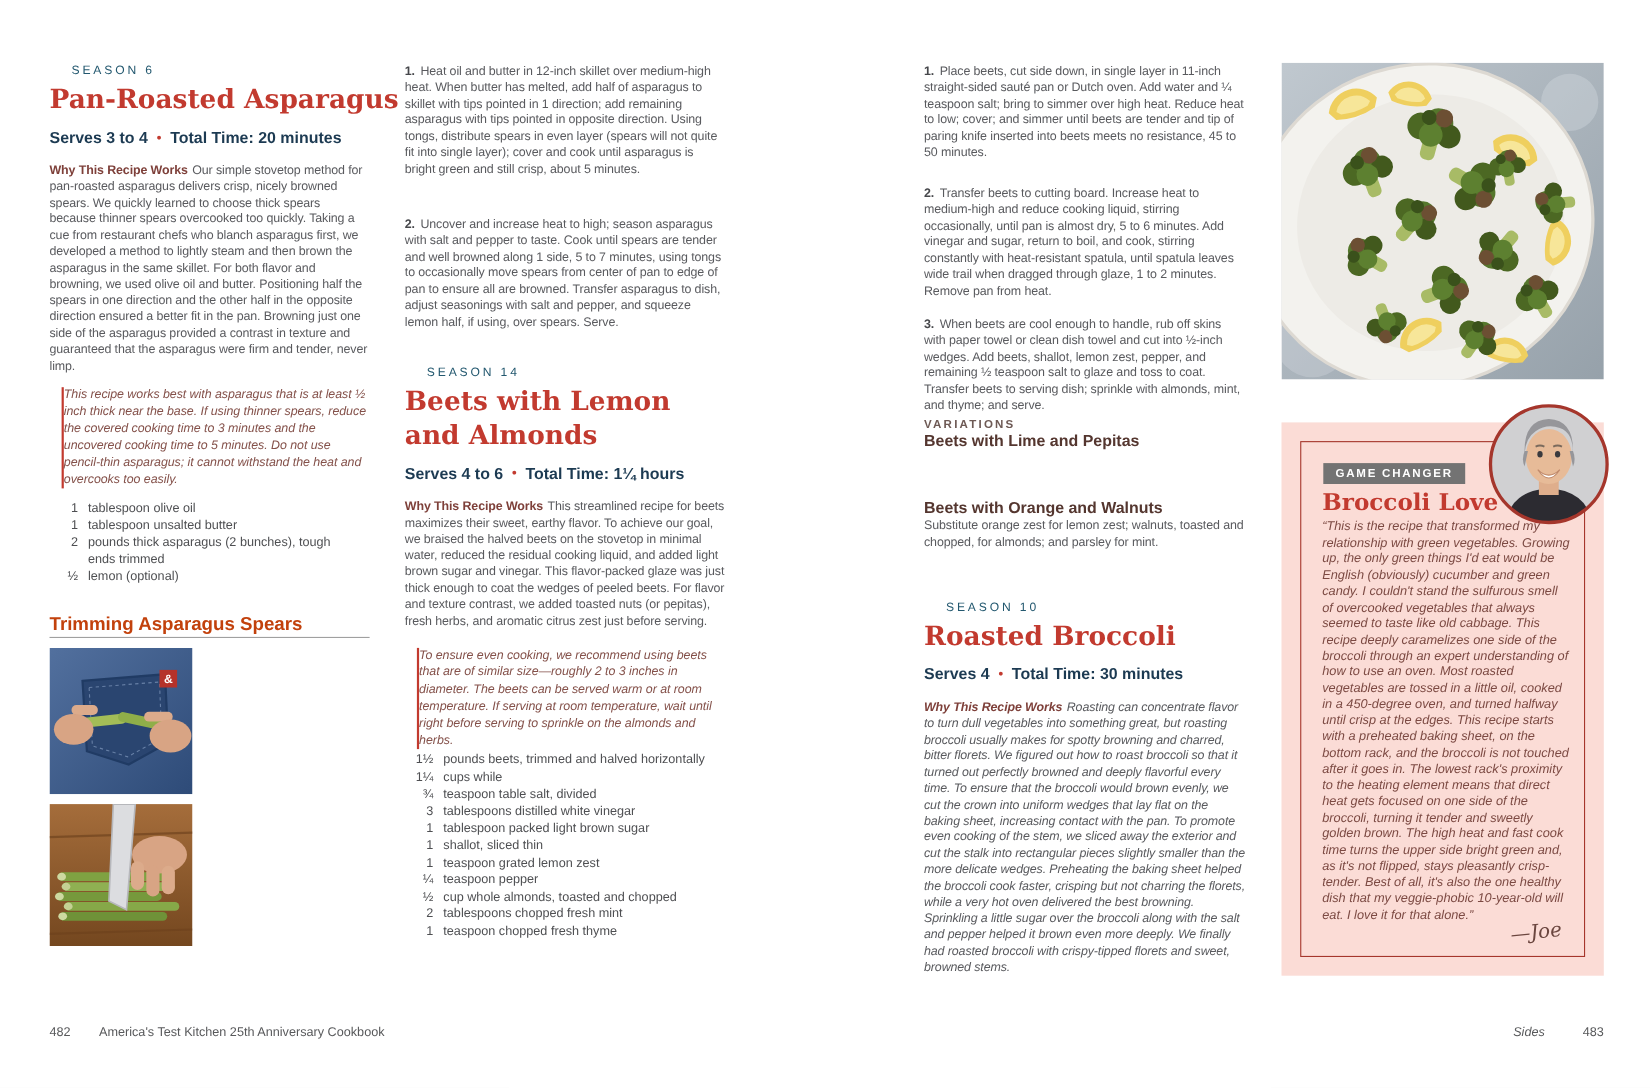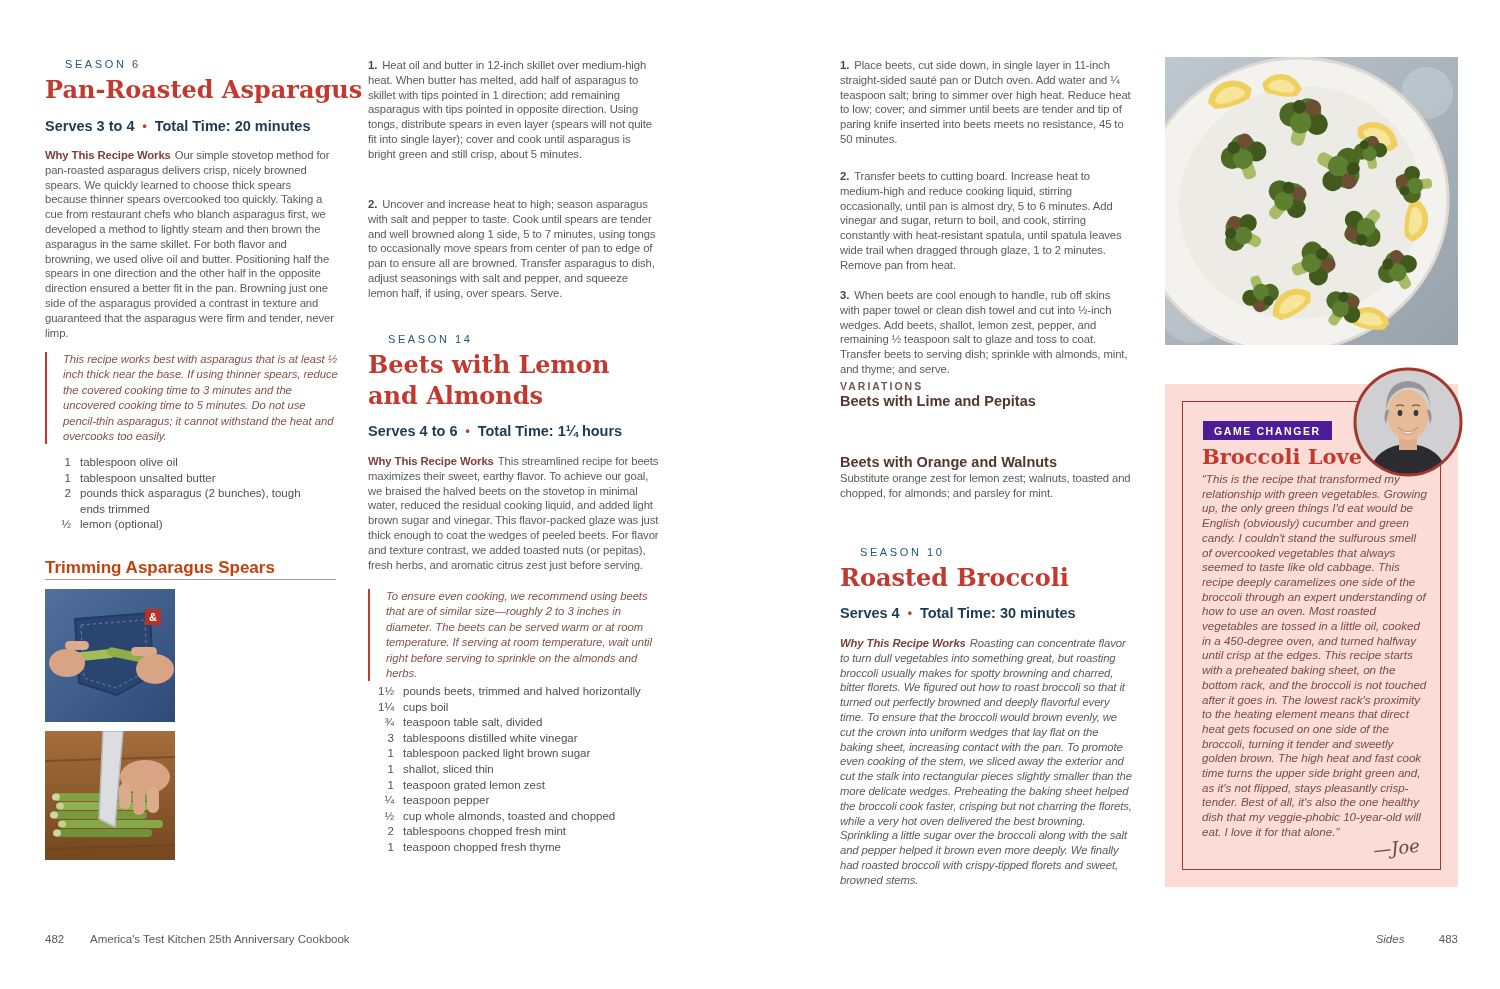--- a/index.html
+++ b/index.html
@@ -8,36 +8,36 @@
   .abs{position:absolute;}
   .season{font-size:11px;font-weight:400;letter-spacing:2.6px;color:#23586f;margin-left:20px;}
   .rtitle{font-family:"DejaVu Serif","Liberation Serif",serif;font-weight:700;font-size:24px;
           line-height:31px;color:#c23a2f;white-space:nowrap;}
   .rtitle.wrap{white-space:normal;}
   .serves{font-size:14.5px;font-weight:700;color:#1c3a52;}
   .serves .dot{color:#c23a2f;padding:0 8px;font-size:12px;vertical-align:1px;}
   .body{font-size:11.3px;line-height:14.8px;color:#595a5e;letter-spacing:-0.1px;}
   .wtrw-label{font-weight:700;color:#7e403a;margin-right:4px;}
   .note{font-style:italic;font-size:11.3px;line-height:15.4px;color:#84514a;
-        border-left:2px solid #c23a2f;padding-left:16px;letter-spacing:-0.05px;}
+        border-left:2px solid #c23a2f;padding-left:0;letter-spacing:-0.05px;margin-left:11px;}
   .ing{font-size:11.5px;line-height:15.6px;color:#4e4f52;}
   .ing-row{display:flex;}
   .ing-qty{width:26px;text-align:right;margin-right:9px;flex:none;}
   .stepnum{font-weight:700;color:#46474b;margin-right:5px;}
   .tech-title{font-size:17px;font-weight:700;color:#c2410c;}
   .tech-rule{border-bottom:1px solid #a0a0a0;}
   .caption{font-size:11.3px;line-height:15px;color:#595a5e;}
   .caption b{color:#46474b;margin-right:4px;}
   .varlabel{font-size:10.5px;font-weight:700;letter-spacing:2px;color:#6e5a55;}
   .vartitle{font-size:14.5px;font-weight:700;color:#54362f;}
   .photo{display:block;}
   .sidebar-box{background:#fbdcd6;}
   .sidebar-inner{position:absolute;left:17px;top:17px;right:17px;bottom:17px;
                  border:1.5px solid #a5362c;}
-  .badge{display:inline-block;background:#4c1d95;color:#ffffff;font-size:10.5px;font-weight:700;
+  .badge{display:inline-block;background:#737373;color:#ffffff;font-size:10.5px;font-weight:700;
          letter-spacing:1.6px;padding:4px 11px 3px;}
   .sb-title{font-family:"DejaVu Serif","Liberation Serif",serif;font-weight:700;font-size:21px;color:#c23a2f;}
   .quote{font-style:italic;font-size:11.6px;line-height:14.7px;color:#7c4a43;}
   .signature{font-family:"DejaVu Serif","Liberation Serif",serif;font-style:italic;font-size:18px;
              color:#6b463f;transform:rotate(-6deg);}
   .footer{font-size:11.5px;color:#58595b;}
   .footer .it{font-style:italic;}
 </style>
 </head>
 <body>
@@ -147,21 +147,21 @@
     <span class="wtrw-label">Why This Recipe Works</span><span>This streamlined recipe for beets maximizes their sweet, earthy flavor. To achieve our goal, we braised the halved beets on the stovetop in minimal water, reduced the residual cooking liquid, and added light brown sugar and vinegar. This flavor-packed glaze was just thick enough to coat the wedges of peeled beets. For flavor and texture contrast, we added toasted nuts (or pepitas), fresh herbs, and aromatic citrus zest just before serving.</span>
   </div>
   <div class="abs note" style="left:368px;top:589px;width:277px;">To ensure even cooking, we recommend using beets that are of similar size—roughly 2 to 3 inches in diameter. The beets can be served warm or at room temperature. If serving at room temperature, wait until right before serving to sprinkle on the almonds and herbs.</div>
   <div class="abs ing" style="left:368px;top:684px;width:292px;">
     <div class="ing-row">
         <span class="ing-qty">1½</span>
         <span>pounds beets, trimmed and halved horizontally</span>
       </div>
     <div class="ing-row">
         <span class="ing-qty">1¼</span>
-        <span>cups boil</span>
+        <span>cups while</span>
       </div>
     <div class="ing-row">
         <span class="ing-qty">¾</span>
         <span>teaspoon table salt, divided</span>
       </div>
     <div class="ing-row">
         <span class="ing-qty">3</span>
         <span>tablespoons distilled white vinegar</span>
       </div>
     <div class="ing-row">

